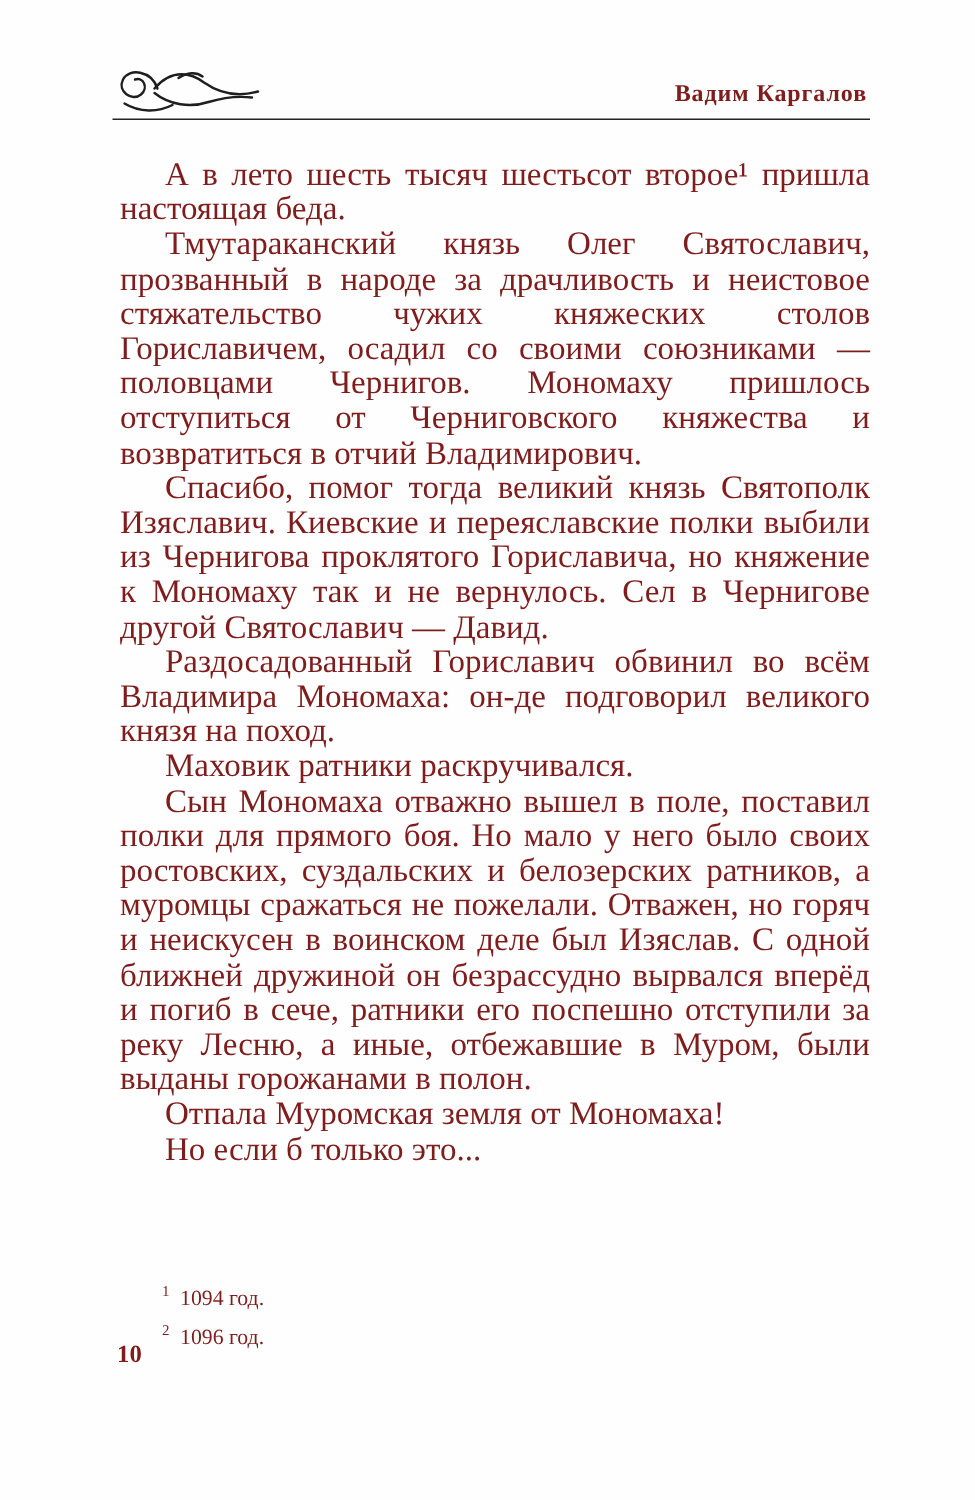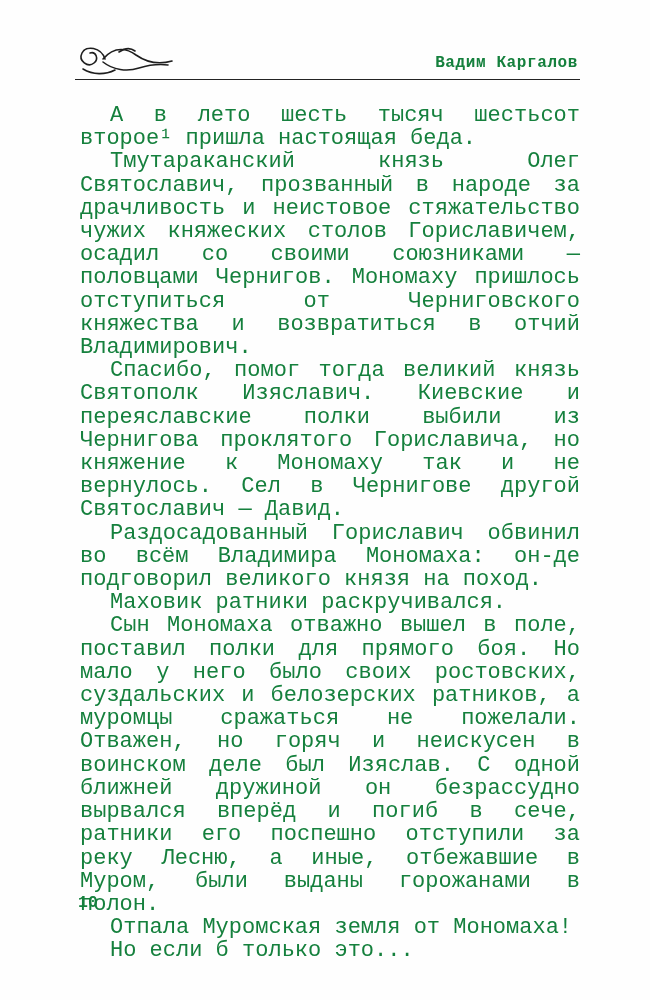--- a/index.html
+++ b/index.html
@@ -1,21 +1,21 @@
 <!DOCTYPE html>
 <html><head>
 <meta charset="utf-8">
 <style>
   html,body { margin:0; padding:0; background:#ffffff; }
   .page {
     position:relative;
     width:650px; height:1000px;
     background:#fefefe;
-    font-family:Liberation Mono, monospace;
-    color:#15803d;
+    font-family:Liberation Serif, serif;
+    color:#7f1d1d;
     overflow:hidden;
   }
   .header { position:absolute; top:40px; left:75px; width:505px; height:40px; }
   .ornament { position:absolute; left:0; top:0; }
   .author {
     position:absolute; right:2px; top:14px;
     font-weight:bold; font-size:16px; letter-spacing:0.6px;
     white-space:nowrap;
   }
   .header-rule {
@@ -65,16 +65,24 @@
     <p>А в лето шесть тысяч шестьсот второе¹ пришла настоящая беда.</p>
     <p>Тмутараканский князь Олег Святославич, прозванный в народе за драчливость и неистовое стяжательство чужих княжеских столов Гориславичем, осадил со своими союзниками — половцами Чернигов. Мономаху пришлось отступиться от Черниговского княжества и возвратиться в отчий Владимирович.</p>
     <p>Спасибо, помог тогда великий князь Святополк Изяславич. Киевские и переяславские полки выбили из Чернигова проклятого Гориславича, но княжение к Мономаху так и не вернулось. Сел в Чернигове другой Святославич — Давид.</p>
     <p>Раздосадованный Гориславич обвинил во всём Владимира Мономаха: он-де подговорил великого князя на поход.</p>
     <p>Маховик ратники раскручивался.</p>
     <p>Сын Мономаха отважно вышел в поле, поставил полки для прямого боя. Но мало у него было своих ростовских, суздальских и белозерских ратников, а муромцы сражаться не пожелали. Отважен, но горяч и неискусен в воинском деле был Изяслав. С одной ближней дружиной он безрассудно вырвался вперёд и погиб в сече, ратники его поспешно отступили за реку Лесню, а иные, отбежавшие в Муром, были выданы горожанами в полон.</p>
     <p>Отпала Муромская земля от Мономаха!</p>
     <p>Но если б только это...</p>
   </div>
 
+  <div class="footnotes">
+    <div class="footnote">
+      <sup>1</sup><span>1094 год.</span>
+    </div>
+    <div class="footnote">
+      <sup>2</sup><span>1096 год.</span>
+    </div>
+  </div>
 
   <div class="page-number">10</div>
 
 </div>
 
 </body></html>

